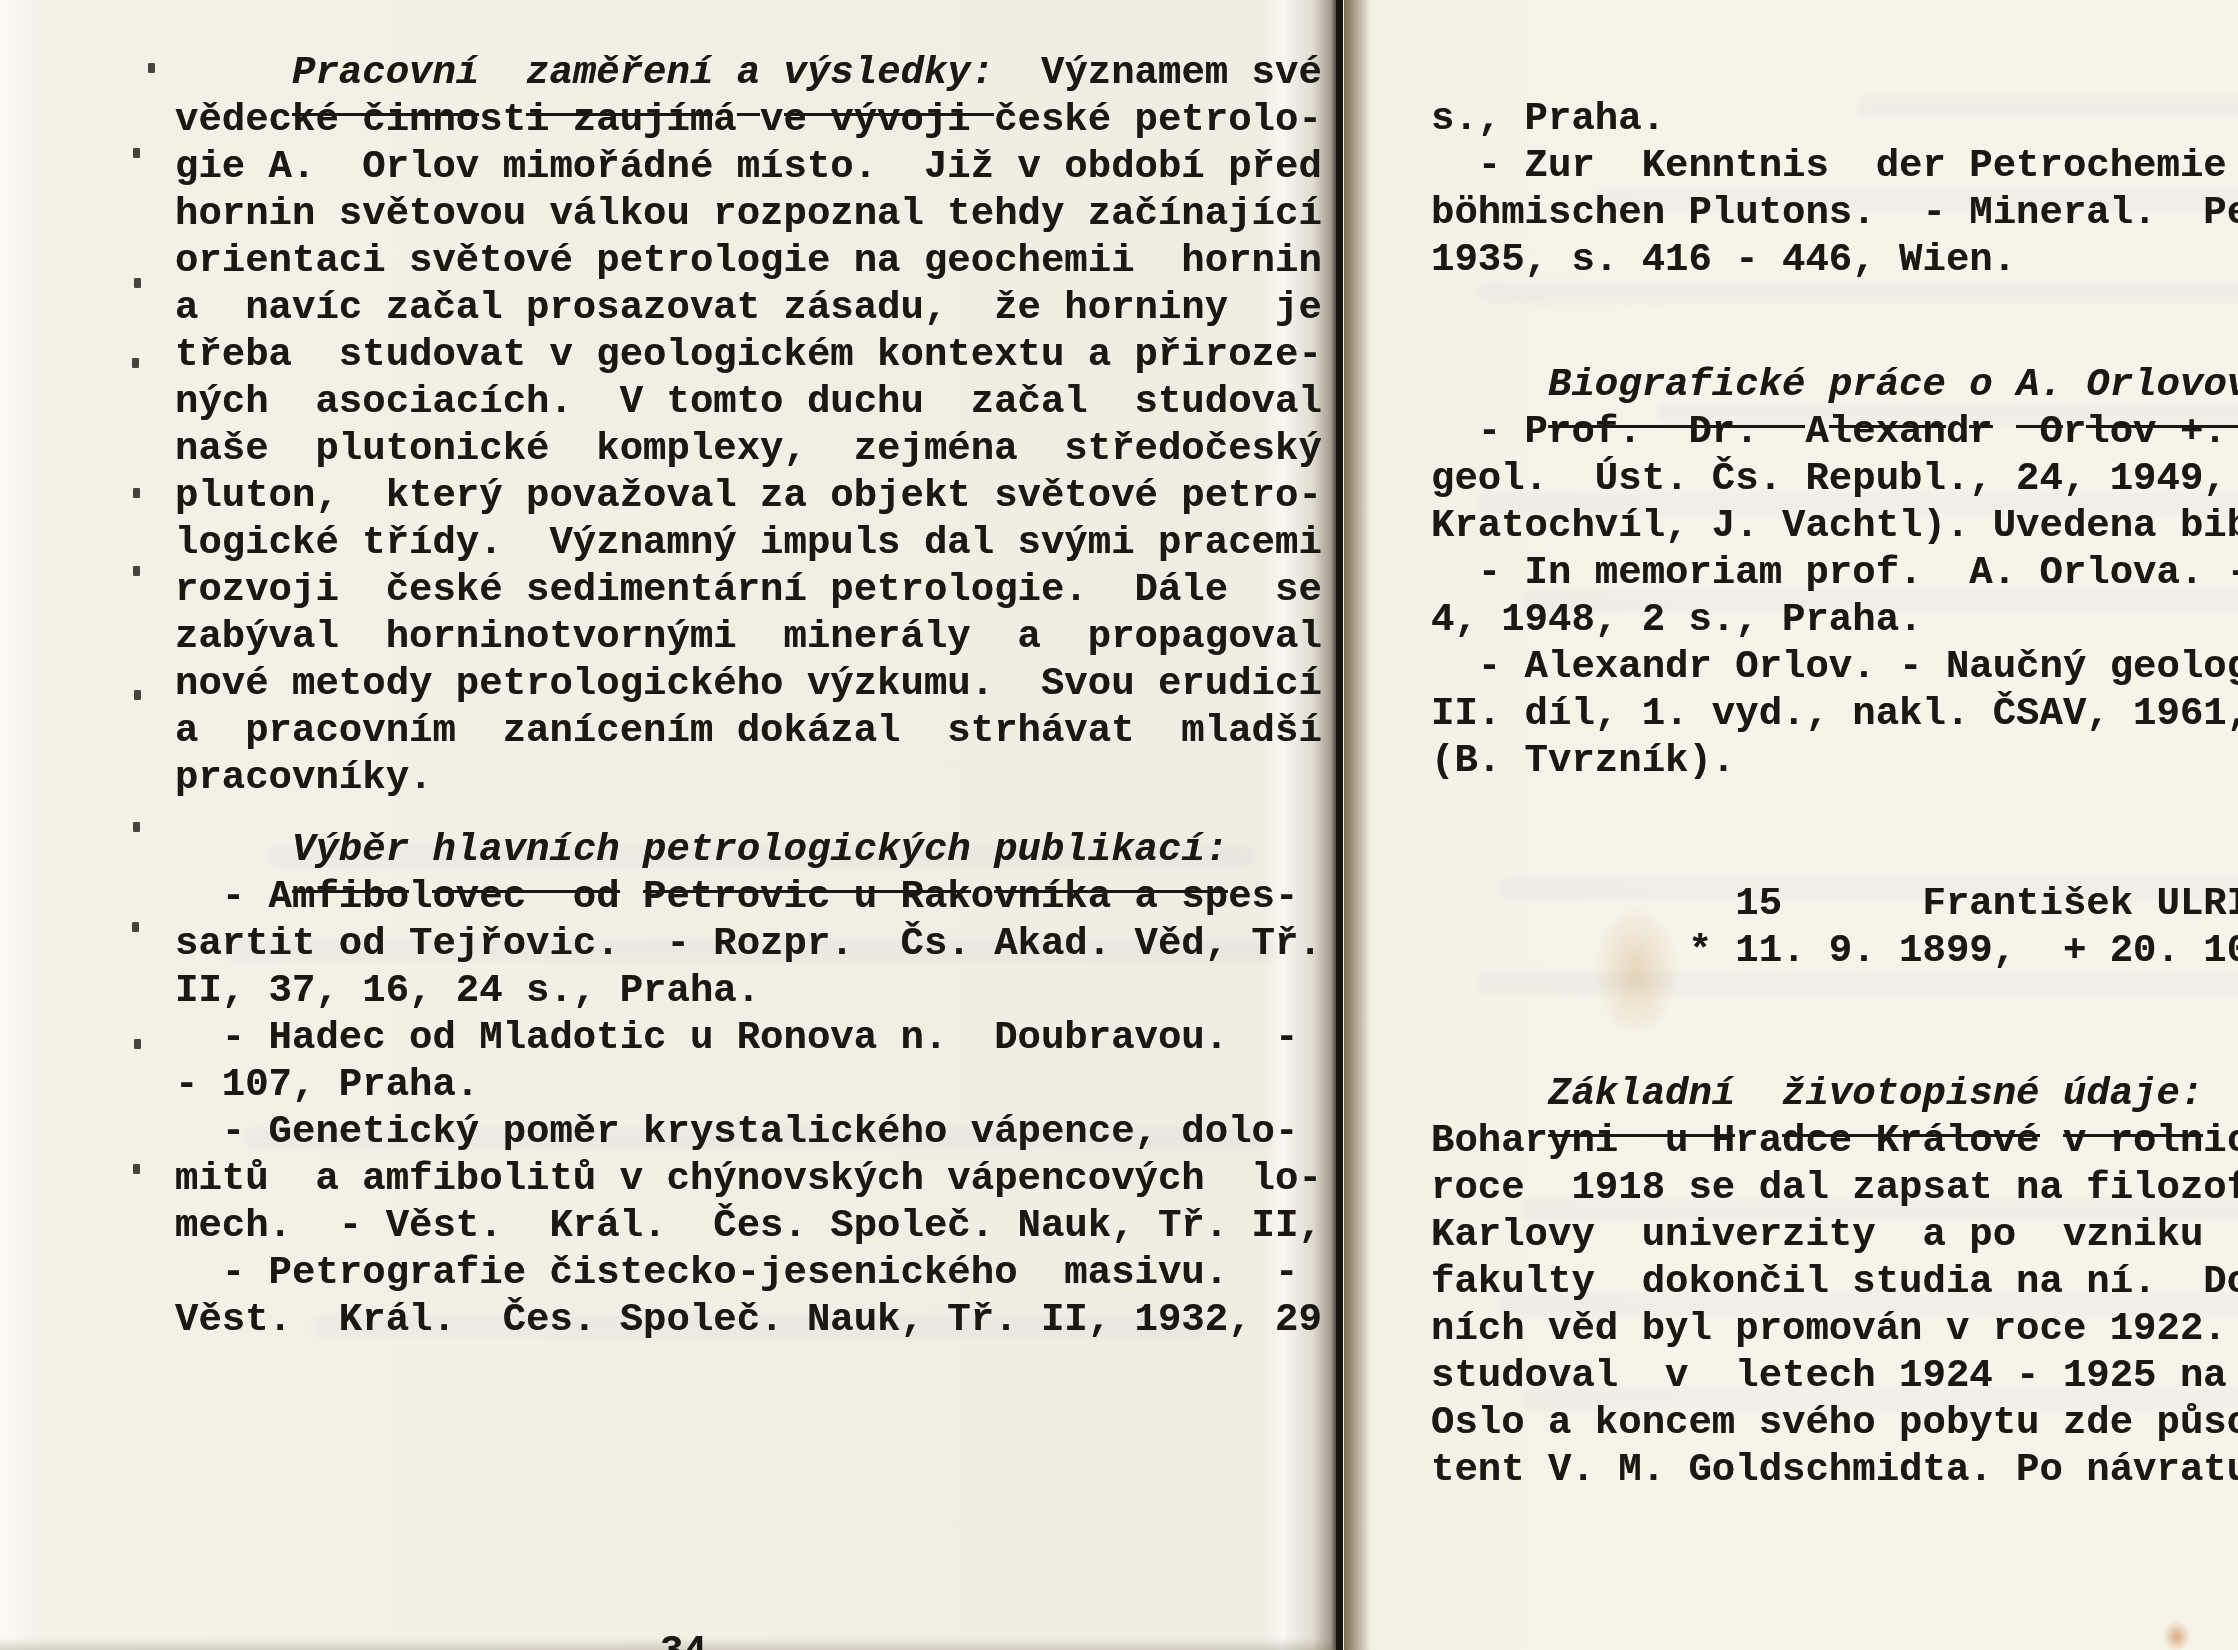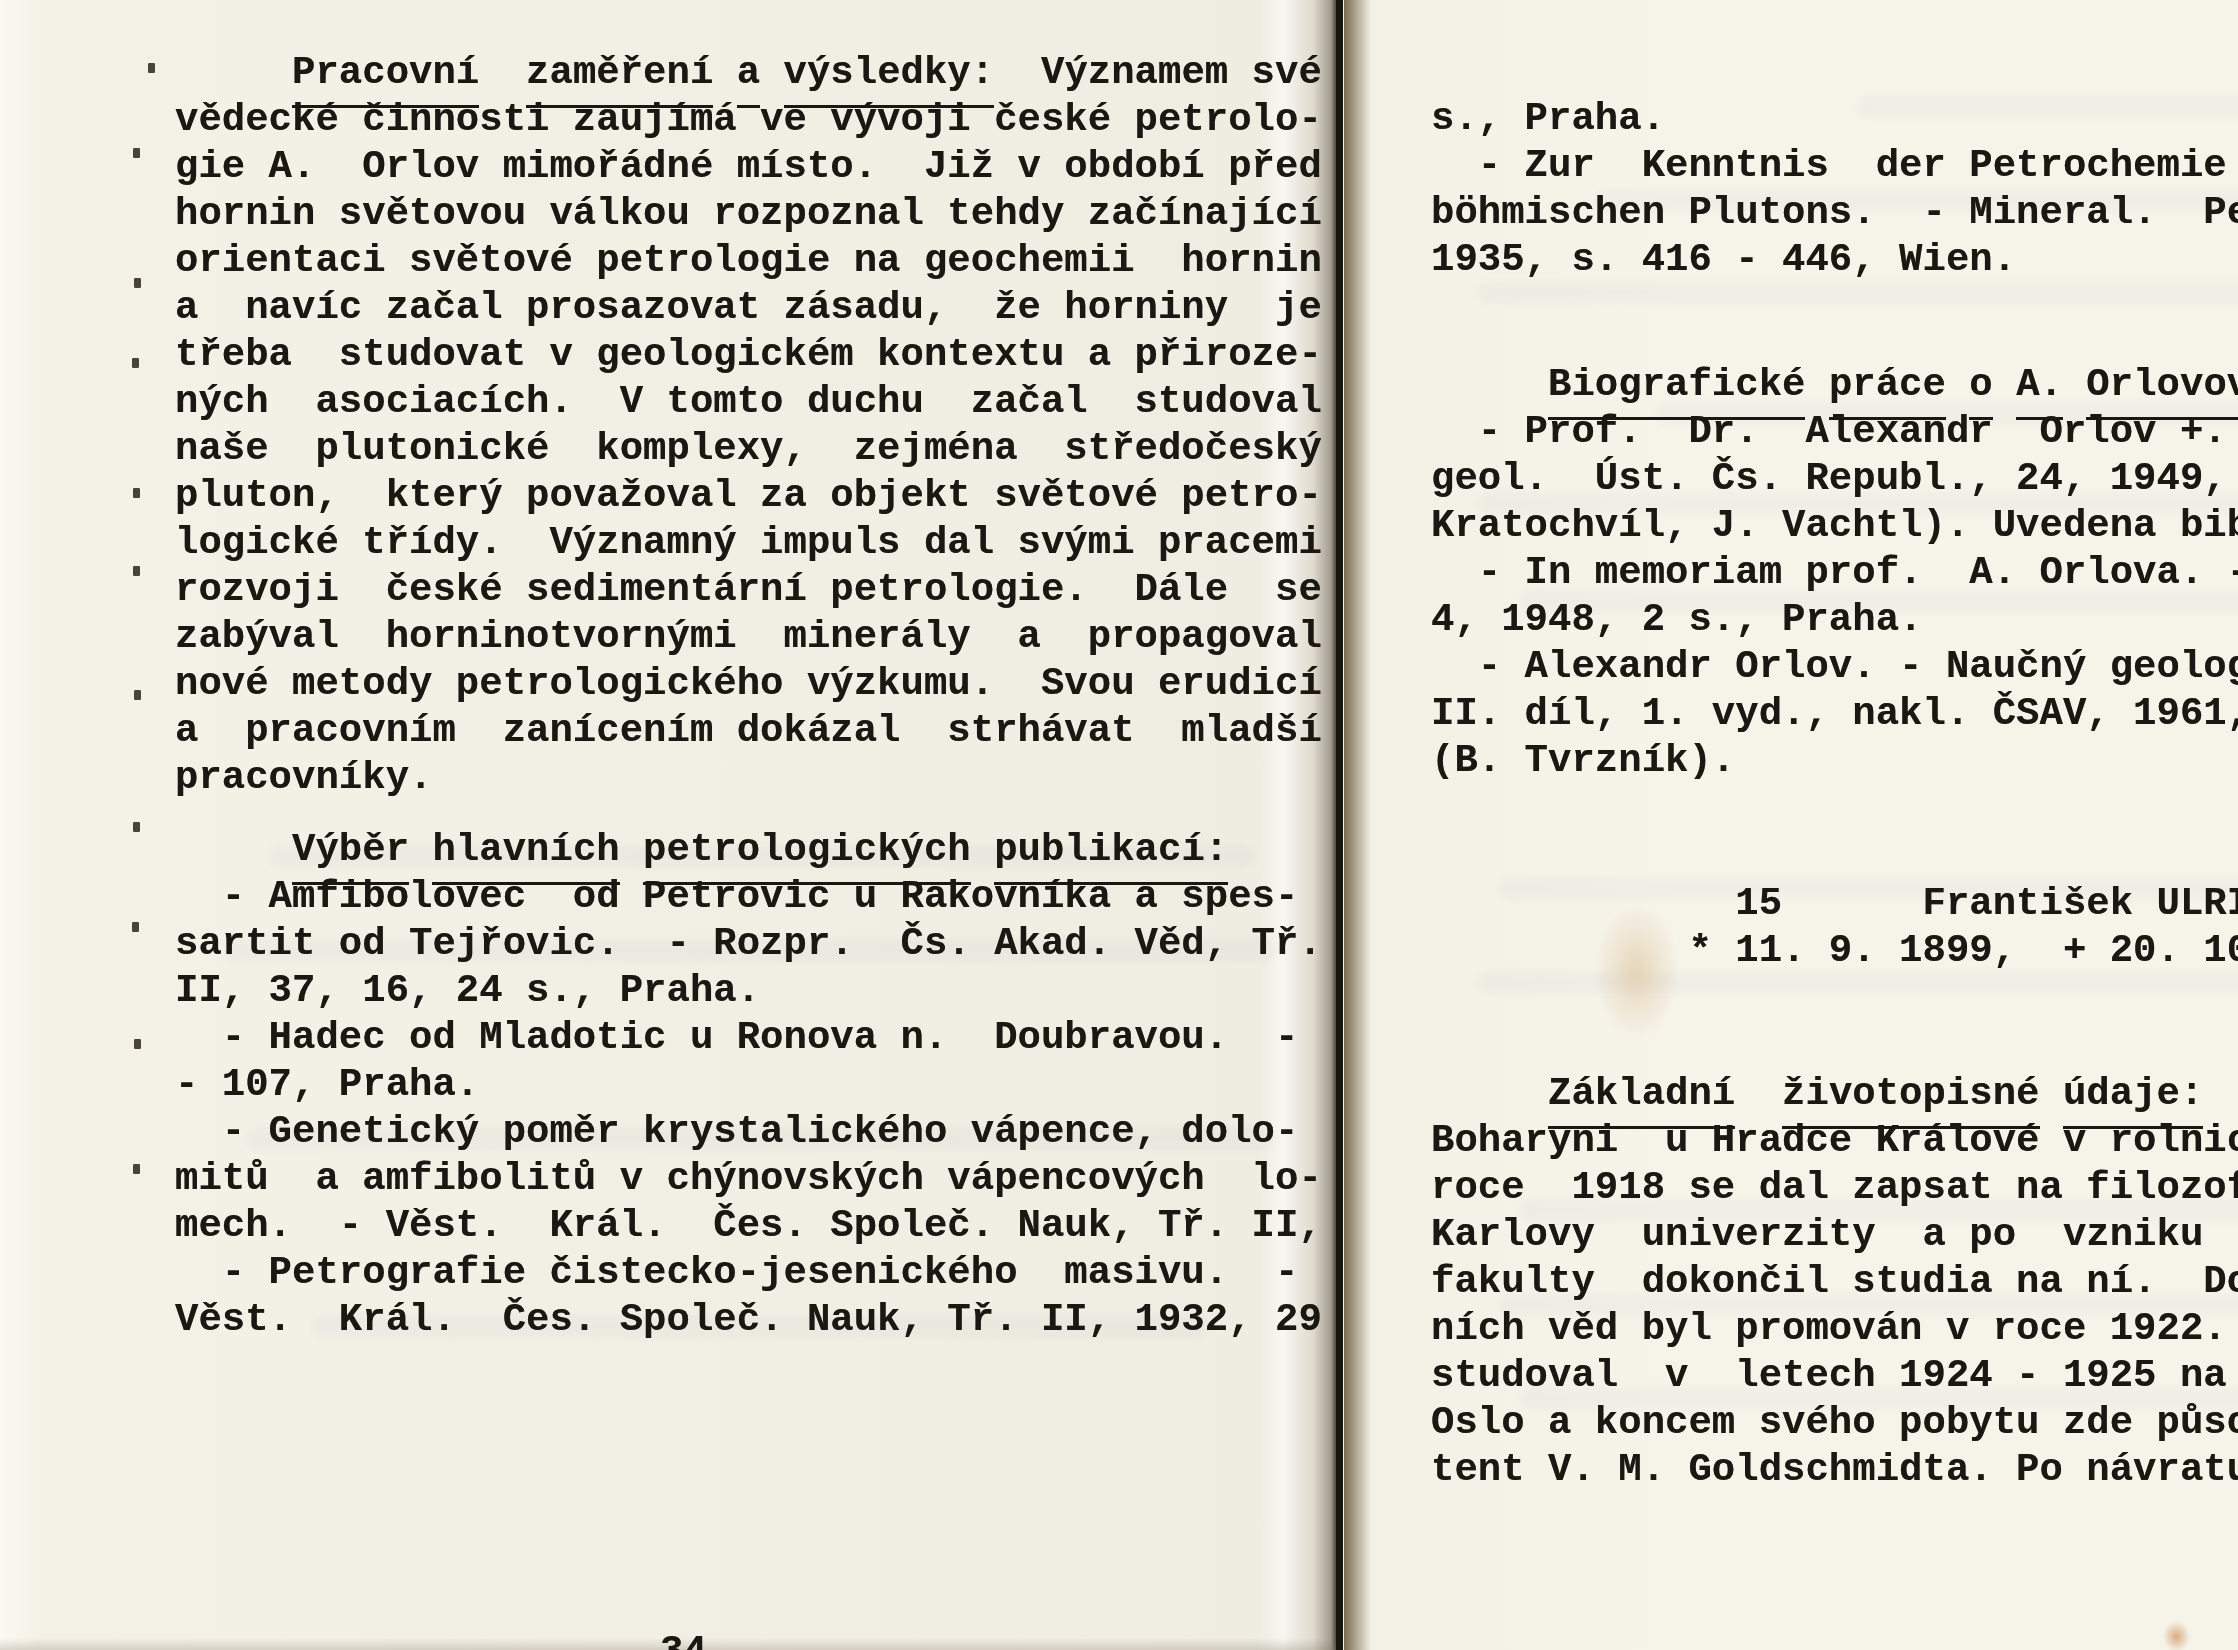--- a/index.html
+++ b/index.html
@@ -27,21 +27,21 @@
     background:linear-gradient(0deg,rgba(120,110,90,.25),rgba(120,110,90,0));}
 
   
   .block{
     position:absolute;
     font-size:39px;line-height:47px;font-weight:700;
     color:#1b1814;letter-spacing:0;
     text-shadow:0 0 0.4px rgba(27,24,20,.55);
   }
   .line{white-space:pre;}
-  .u{border-bottom:3.1px solid currentColor;padding-bottom:10px;}
+  .u{border-bottom:3.1px solid currentColor;padding-bottom:18px;font-style:italic;}
   .pagenum{
     position:absolute;font-size:39px;font-weight:700;color:#1b1814;
     font-family:"Liberation Mono", monospace;
     text-shadow:0 0 0.4px rgba(27,24,20,.55);
   }
 
   
   .ghost{position:absolute;height:20.6px;border-radius:9px;
     background:#8795a5;opacity:.055;filter:blur(3.1px);}
   

